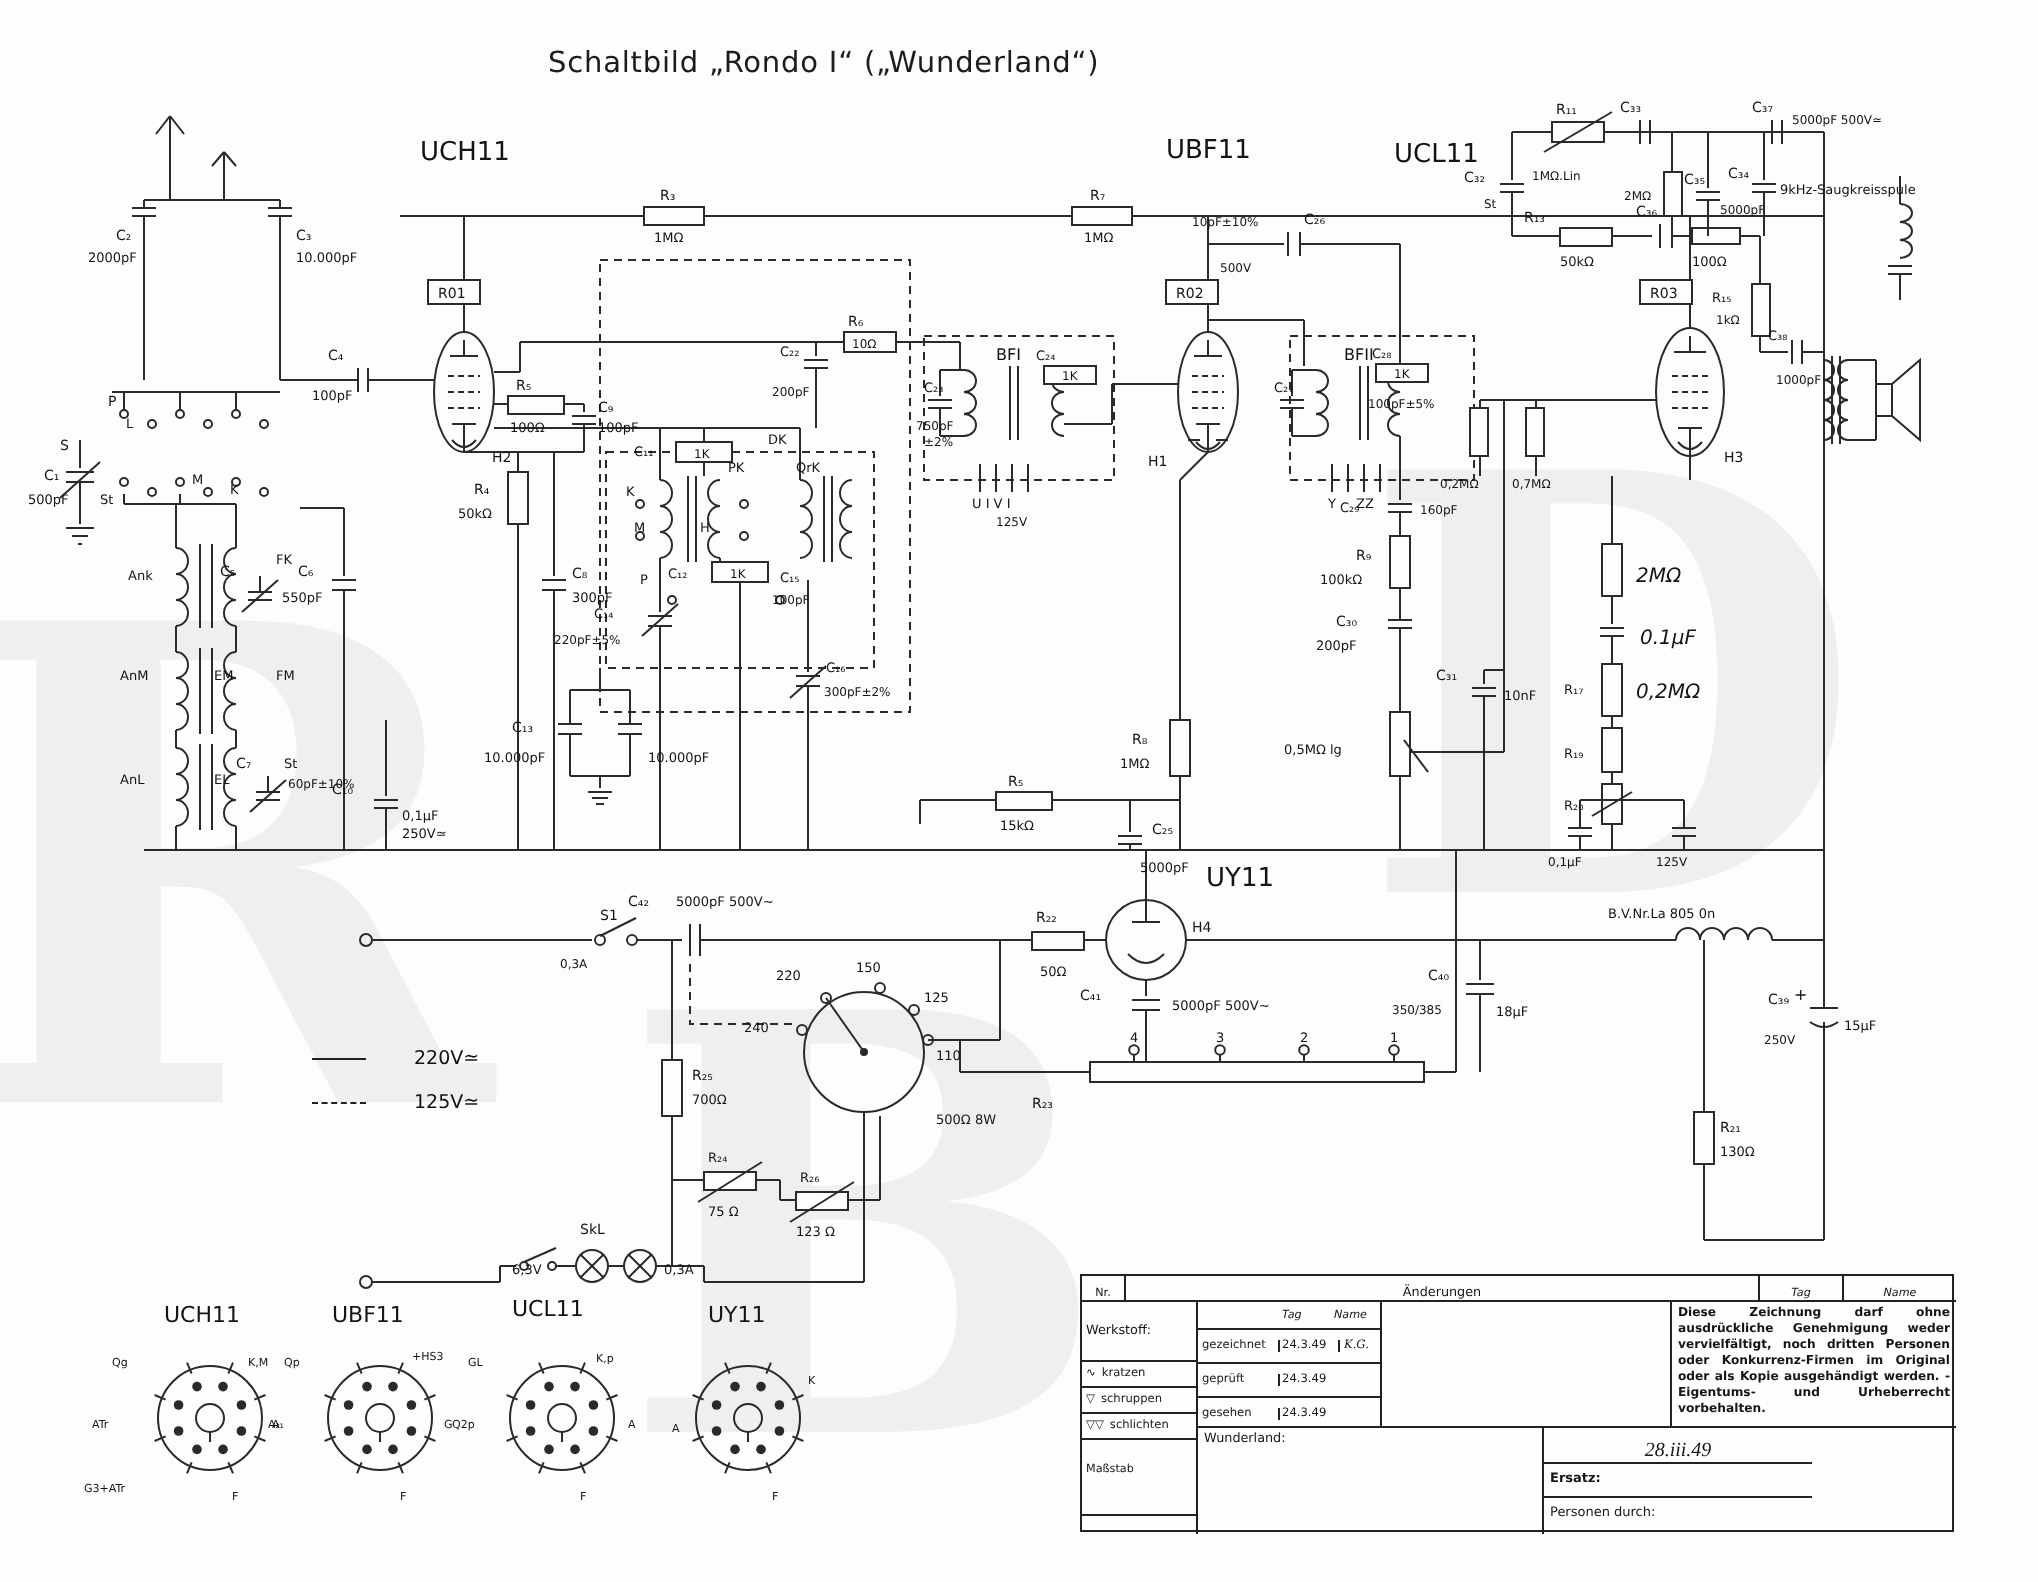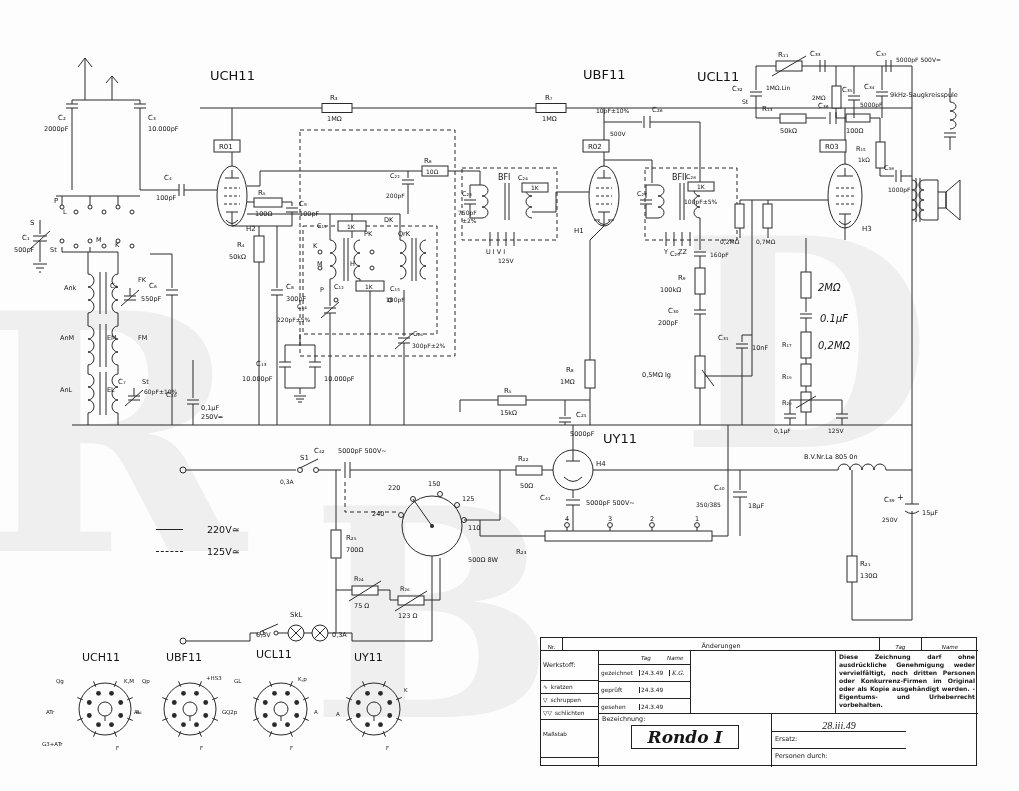--- a/index.html
+++ b/index.html
@@ -47,20 +47,21 @@
 </style>
 </head>
 <body>
 
 <div id="stage">
 
   <span class="wm" id="wm1">R</span>
   <span class="wm" id="wm2">B</span>
   <span class="wm" id="wm3">D</span>
 
+  <div class="drawing-title">Schaltbild „Rondo I“ („Wunderland“)</div>
 
   <svg id="schematic" width="1019" height="791" viewBox="0 0 1019 791">
 
     <g>
       <line x1="200" y1="108" x2="912" y2="108"></line>
       <line x1="72" y1="425" x2="912" y2="425"></line>
       <line x1="912" y1="108" x2="912" y2="504"></line>
       <line x1="912" y1="511" x2="912" y2="620"></line>
       <line x1="852" y1="620" x2="912" y2="620"></line>
     </g>
@@ -905,31 +906,28 @@
 
     <div class="tb-cell" style="left:150px;top:13px;width:145px;height:62px;border-right:1px solid #222;"></div>
 
     <div class="tb-cell" style="left:295px;top:13px;width:142px;height:62px;">
       <div class="notice">Diese Zeichnung darf ohne ausdrückliche Genehmigung weder vervielfältigt, noch dritten Personen oder Konkurrenz-Firmen im Original oder als Kopie ausgehändigt werden. - Eigentums- und Urheberrecht vorbehalten.</div>
     </div>
 
     <div class="tb-cell" style="left:58px;top:75px;width:379px;height:0;border-top:1px solid #222;"></div>
 
     <div class="tb-cell" style="left:58px;top:75px;width:172px;height:54px;">
-      <div class="tb-s" style="padding:2px 0 0 3px;">Bezeichnung:</div>
-      <div style="text-align:center;margin-top:2px;">
-        <span class="rondo">Rondo I</span>
-      </div>
+      <div class="tb-s" style="padding:2px 0 0 3px;">Wunderland:</div>
     </div>
 
     <div class="tb-cell" style="left:230px;top:75px;width:135px;height:54px;border-left:1px solid #222;">
       <div class="center hand rowline" style="height:18px;font-size:10px;">
         <span>28.iii.49</span>
       </div>
-      <div class="rowline" style="height:17px;font-size:6.5px;padding:3px 0 0 3px;box-sizing:border-box;">
+      <div class="rowline" style="height:17px;font-size:6.5px;padding:3px 0 0 3px;box-sizing:border-box;font-weight:bold;">
         <span>Ersatz:</span>
       </div>
       <div style="height:18px;font-size:6.5px;padding:3px 0 0 3px;box-sizing:border-box;">
         <span>Personen durch:</span>
       </div>
     </div>
 
   </div>
 
 </div>

